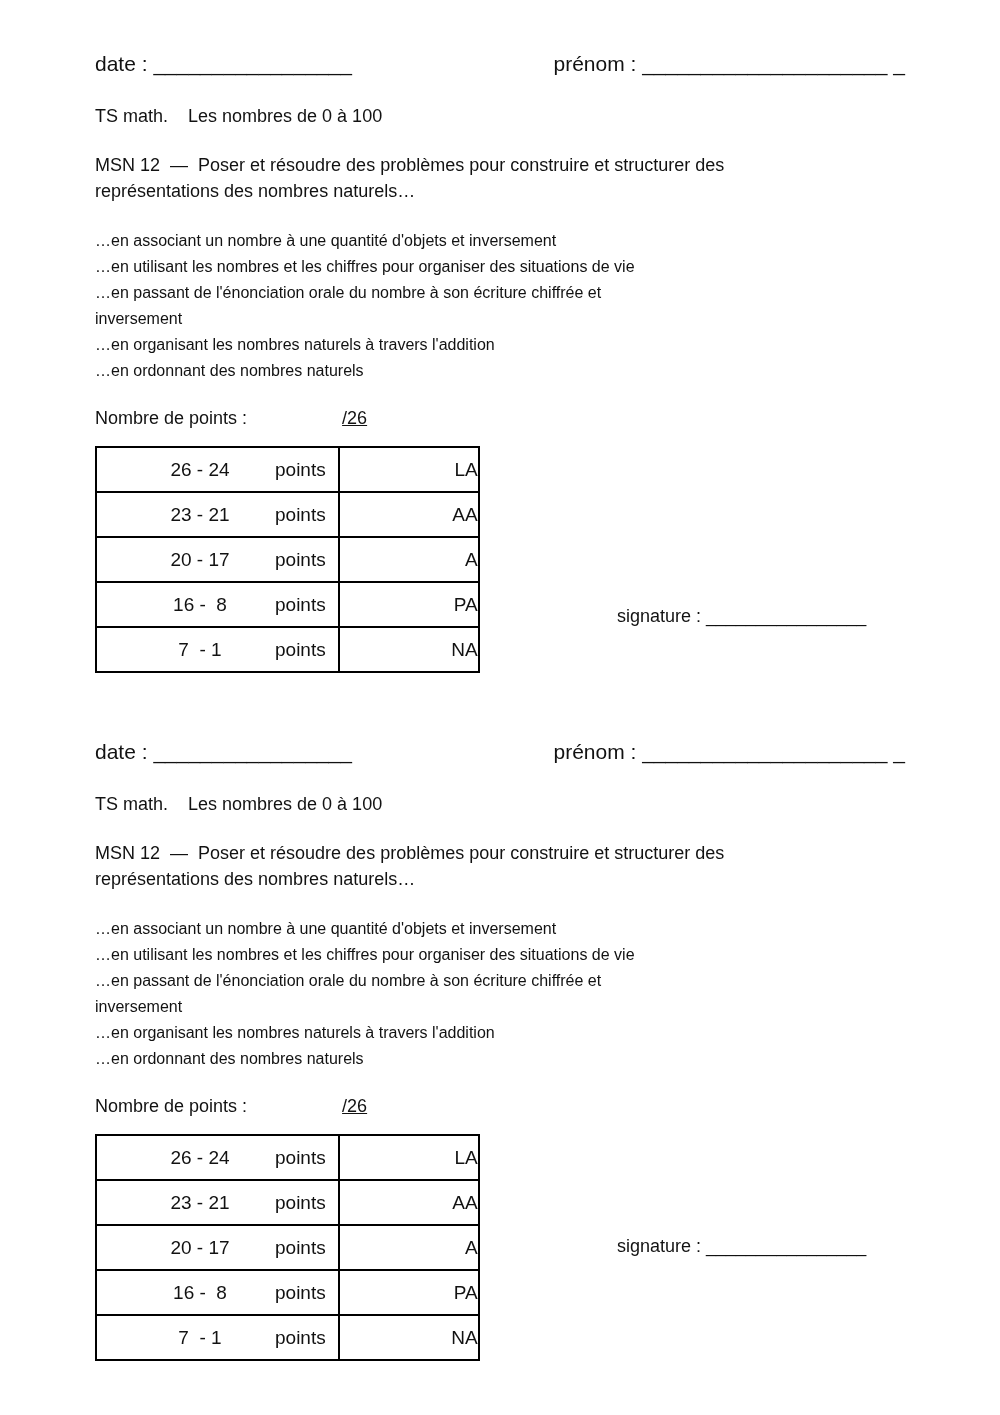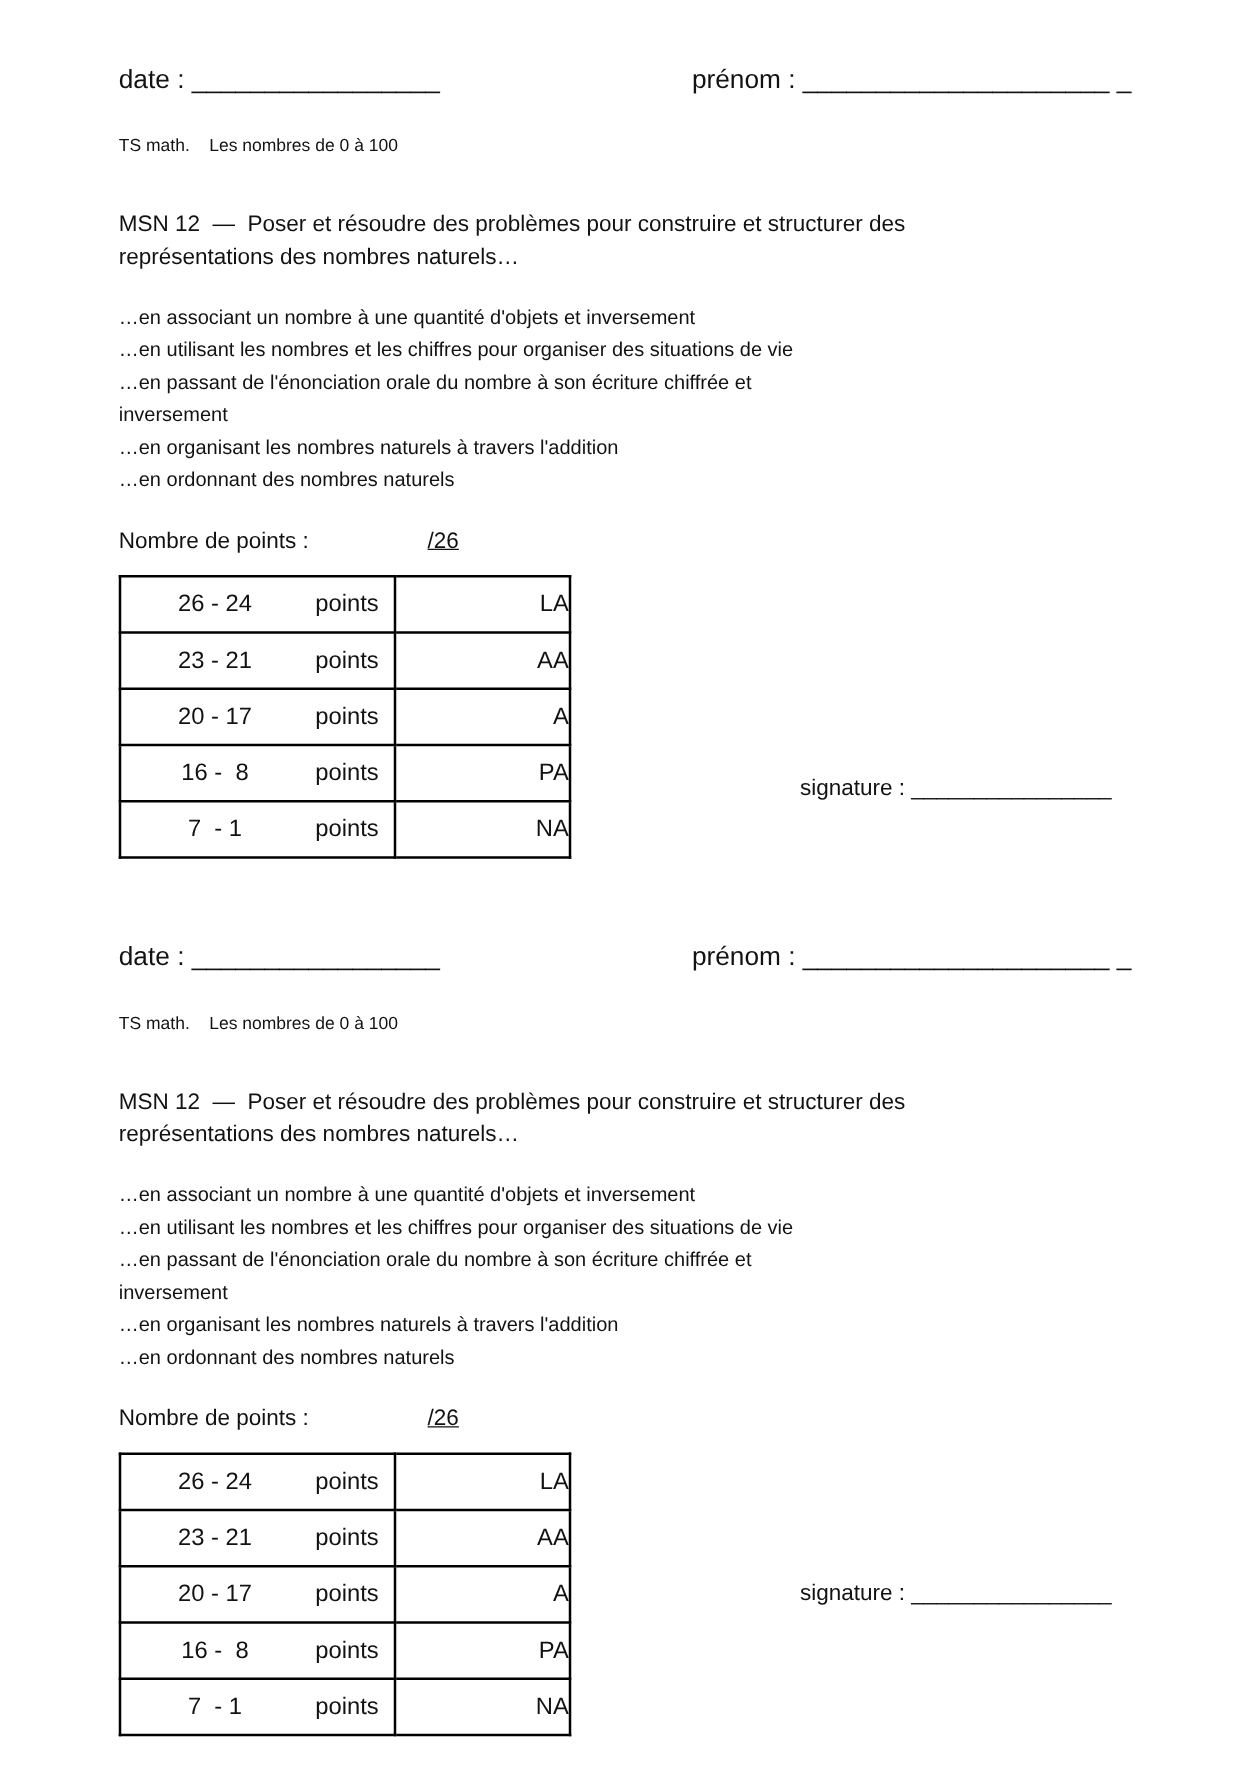--- a/index.html
+++ b/index.html
@@ -19,27 +19,27 @@
   .doc-header {
     display: flex;
     justify-content: space-between;
     font-size: 21px;
     line-height: 20px;
   }
   .field { white-space: pre-wrap; }
 
   .title {
     margin-top: 30px;
-    font-size: 14px;
+    font-size: 18px;
     line-height: 24px;
     white-space: pre-wrap;
   }
 
   .msn {
-    margin-top: 38px;
+    margin-top: 24px;
     font-size: 18px;
     line-height: 26px;
     white-space: pre-wrap;
   }
 
   .objectives {
     margin-top: 24px;
     font-size: 16px;
     line-height: 26px;
   }
@@ -55,28 +55,28 @@
   .table-section { margin-top: 16px; position: relative; height: 246px; }
 
   table.grading { border-collapse: collapse; }
   table.grading td {
     border: 2px solid #000000;
     height: 45px;
     padding: 0;
     font-size: 19px;
   }
   td.left-cell { width: 220px; }
-  .left-inner { display: flex; align-items: flex-start; }
+  .left-inner { display: flex; align-items: flex-start; padding-left: 28px; }
   .range { width: 150px; text-align: center; white-space: pre; }
   .unit { flex: 1; text-align: right; padding-right: 12px; }
   td.grade-cell { width: 140px; text-align: right; }
 
   .signature {
     position: absolute;
-    left: 545px;
+    left: 522px;
     font-size: 18px;
     white-space: pre;
   }
   .block-1 .signature { top: 160px; }
   .block-2 .signature { top: 102px; }
 </style>
 </head>
 <body>
 
 <div class="page">

